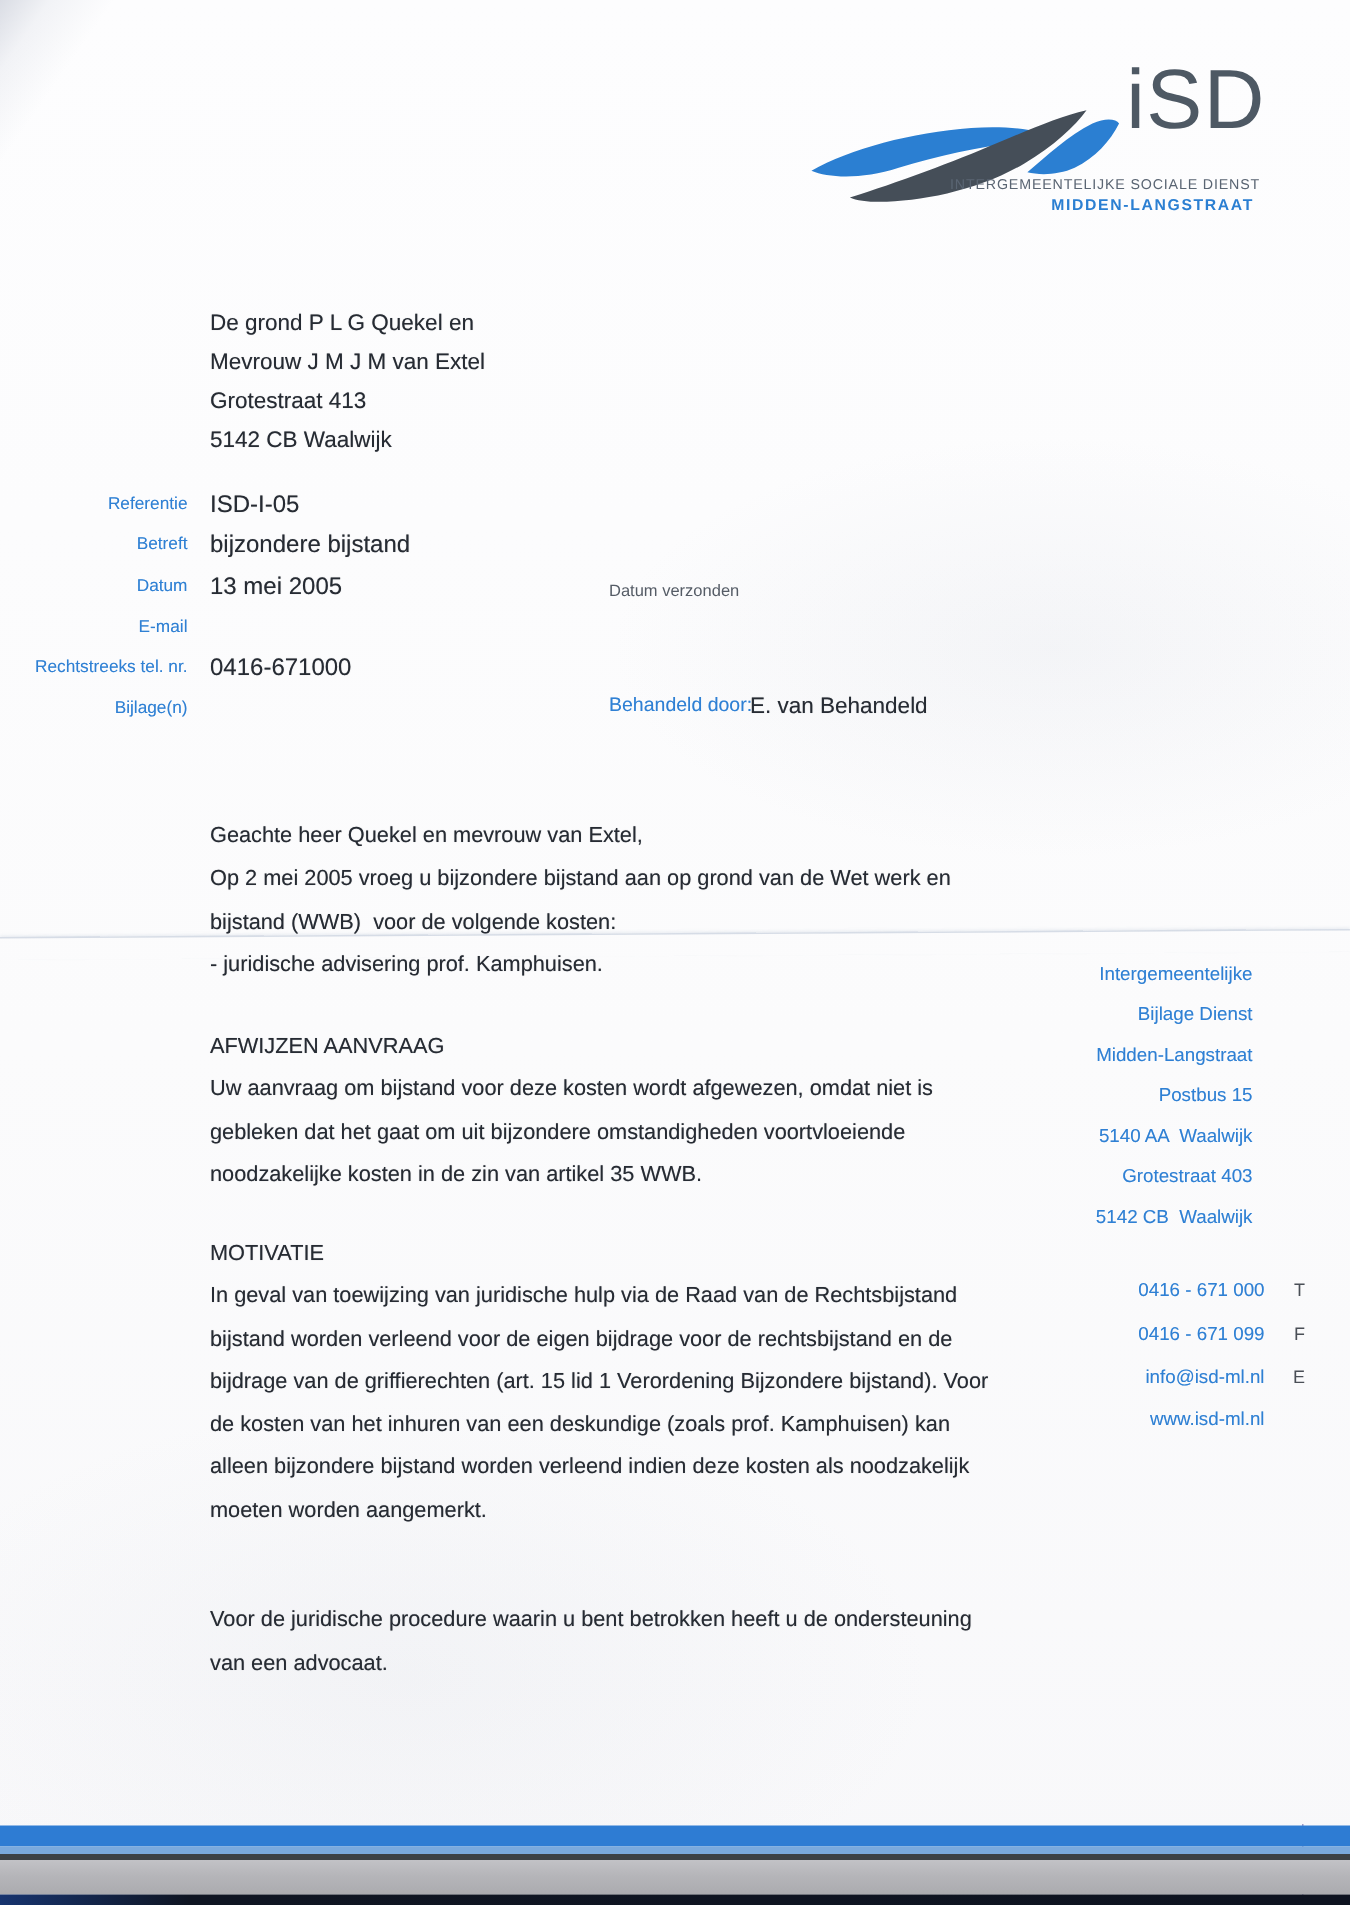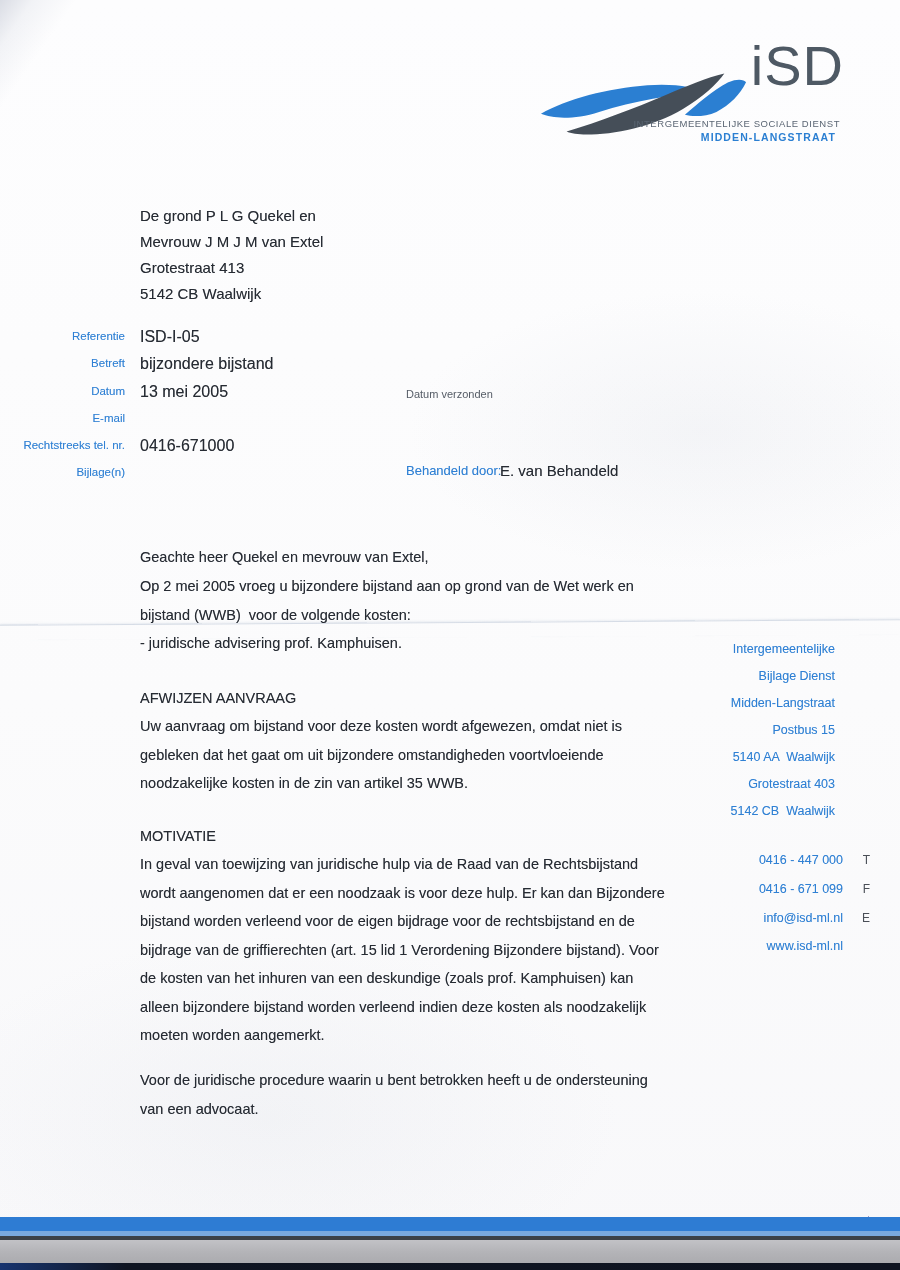--- a/index.html
+++ b/index.html
@@ -177,21 +177,20 @@
     <div class="bodyline dark pre">gebleken dat het gaat om uit bijzondere omstandigheden voortvloeiende</div>
     <div class="bodyline dark pre">noodzakelijke kosten in de zin van artikel 35 WWB.</div>
   </div>
 
   <div class="block heading2">
     <div class="bodyline dark pre">MOTIVATIE</div>
   </div>
 
   <div class="block para3">
     <div class="bodyline dark pre">In geval van toewijzing van juridische hulp via de Raad van de Rechtsbijstand</div>
-    <div class="bodyline dark pre">wordt aangenomen dat er een noodzaak is voor deze hulp. Er kan dan Bijzondere</div>
     <div class="bodyline dark pre">bijstand worden verleend voor de eigen bijdrage voor de rechtsbijstand en de</div>
     <div class="bodyline dark pre">bijdrage van de griffierechten (art. 15 lid 1 Verordening Bijzondere bijstand). Voor</div>
     <div class="bodyline dark pre">de kosten van het inhuren van een deskundige (zoals prof. Kamphuisen) kan</div>
     <div class="bodyline dark pre">alleen bijzondere bijstand worden verleend indien deze kosten als noodzakelijk</div>
     <div class="bodyline dark pre">moeten worden aangemerkt.</div>
   </div>
 
   <div class="block para4">
     <div class="bodyline dark pre">Voor de juridische procedure waarin u bent betrokken heeft u de ondersteuning</div>
     <div class="bodyline dark pre">van een advocaat.</div>
@@ -201,21 +200,21 @@
     <div class="pre">Intergemeentelijke</div>
     <div class="pre">Bijlage Dienst</div>
     <div class="pre">Midden-Langstraat</div>
     <div class="pre">Postbus 15</div>
     <div class="pre">5140 AA  Waalwijk</div>
     <div class="pre">Grotestraat 403</div>
     <div class="pre">5142 CB  Waalwijk</div>
   </div>
 
   <div class="contact-row" style="top:853px">
-    <span class="contact-value blue">0416 - 447 000</span>
+    <span class="contact-value blue">0416 - 671 000</span>
     <span class="contact-suffix">T</span>
   </div>
   <div class="contact-row" style="top:882px">
     <span class="contact-value blue">0416 - 671 099</span>
     <span class="contact-suffix">F</span>
   </div>
   <div class="contact-row" style="top:911px">
     <span class="contact-value blue">info@isd-ml.nl</span>
     <span class="contact-suffix">E</span>
   </div>

